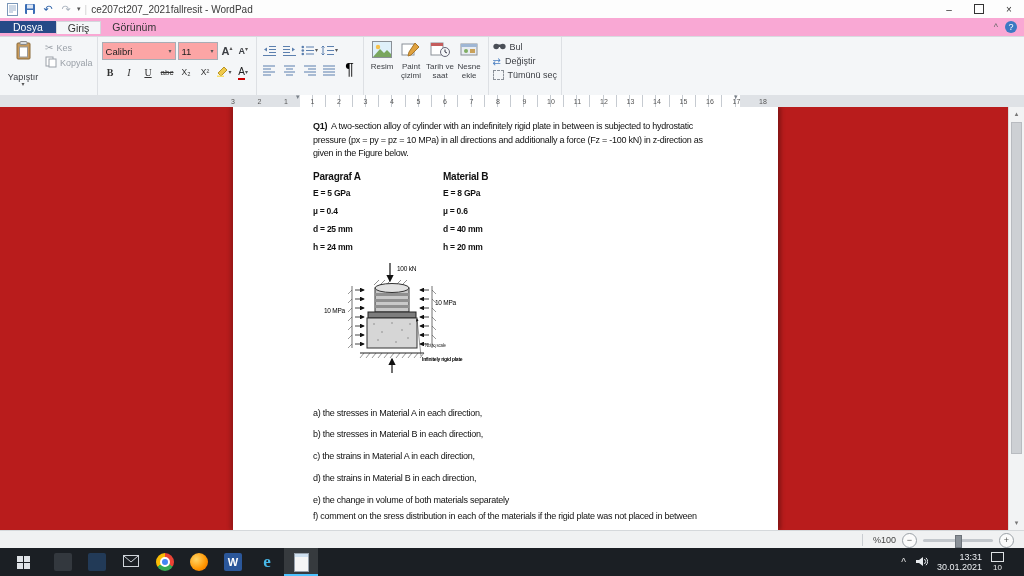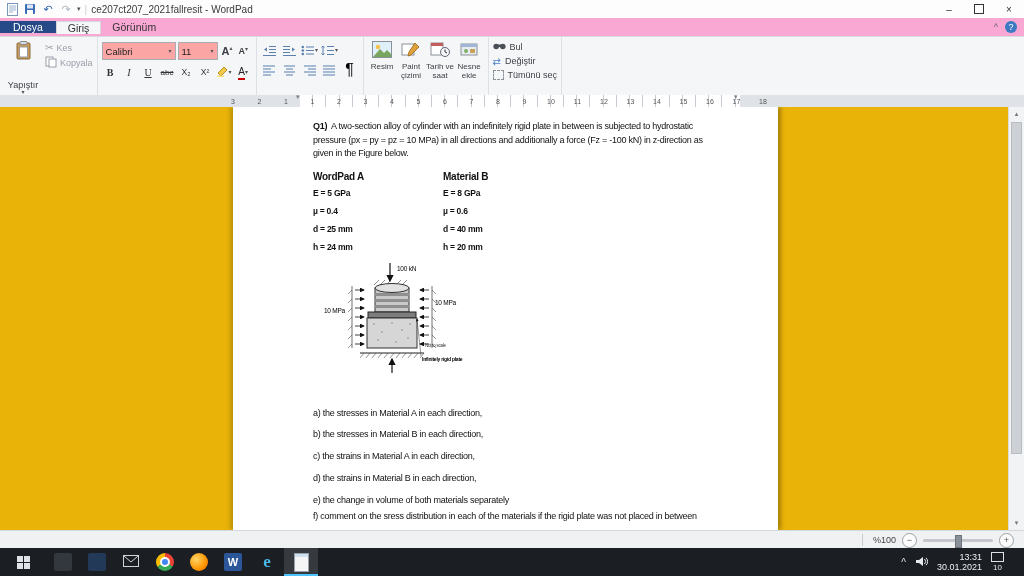--- a/index.html
+++ b/index.html
@@ -26,21 +26,21 @@
   .collapse-caret{font-size:9px;color:#666;}
   .help-circle{width:12px;height:12px;border-radius:50%;background:#3b79c3;color:#fff;font-size:9px;display:flex;align-items:center;justify-content:center;}
 
   
   .ribbon{position:absolute;top:36px;left:0;right:0;height:59px;background:#f4f6f8;border-top:1px solid #d8dbe0;border-bottom:1px solid #c9ced4;display:flex;}
   .rgroup{position:relative;height:100%;border-right:1px solid #dde0e4;padding:2px 4px 12px 4px;}
   .rgroup-label{position:absolute;bottom:1px;left:0;right:0;text-align:center;font-size:8px;color:#7a7f87;}
   .g-body{display:flex;height:100%;}
   
   .paste-btn{width:38px;display:flex;flex-direction:column;align-items:center;padding-top:2px;font-size:9px;color:#3c3f44;}
-  .paste-btn .pl{margin-top:18px;}
+  .paste-btn .pl{margin-top:10px;}
   .caret{font-size:6px;color:#555;line-height:5px;}
   .kk-col{margin-left:3px;display:flex;flex-direction:column;gap:3px;padding-top:3px;}
   .krow{display:flex;align-items:center;gap:3px;font-size:9px;color:#9aa0a8;}
   .cut-glyph{font-size:10px;color:#9aa0a8;}
   
   .fcol{display:flex;flex-direction:column;gap:4px;padding-top:3px;}
   .f-row{display:flex;align-items:center;gap:2px;}
   .combo{display:flex;align-items:center;border:1px solid #a8adb5;background:#fca5a5;height:16px;font-size:9.5px;color:#222;padding:0 3px;}
   .combo .caret{margin-left:auto;}
   .combo-font{width:66px;}
@@ -68,21 +68,21 @@
   .selall-box{width:9px;height:8px;border:1px dashed #8a9097;}
 
   
   .ruler{position:absolute;top:95px;left:0;right:0;height:12px;background:#dfe2e6;border-bottom:1px solid #c6cbd1;}
   .ruler-white{position:absolute;left:300px;width:440px;top:0;height:12px;background:#fff;background-image:repeating-linear-gradient(to right,transparent 0 12.2px,#c6cbd1 12.2px 13.2px);}
   .ruler-marks{position:absolute;left:228px;width:540px;top:0;height:12px;display:flex;justify-content:space-between;align-items:center;font-size:7px;color:#555;}
   .rmark{width:10px;text-align:center;}
   .ind-marker{position:absolute;top:-2px;font-size:7px;color:#7a818a;}
 
   
-  .docarea{position:absolute;top:107px;left:0;right:0;height:423px;background:#eab308;overflow:hidden;}
+  .docarea{position:absolute;top:107px;left:0;right:0;height:423px;background:#b91c1c;overflow:hidden;}
   .page{position:absolute;left:233px;top:0;width:545px;height:423px;background:#fff;box-shadow:3px 0 4px rgba(0,0,0,.28),-3px 0 4px rgba(0,0,0,.18);}
   .page-inner{padding:14px 75px 0 80px;color:#111;font-size:9px;letter-spacing:-0.25px;}
   .q1-line{height:13.5px;white-space:nowrap;}
   .q1-line b{margin-right:2px;}
   .mats{display:flex;margin-top:9px;}
   .mat-col{width:130px;}
   .mat-h{font-size:10px;font-weight:bold;}
   .mat-props{margin-top:6px;}
   .mat-prop{height:18px;font-size:8.5px;font-weight:bold;}
   .figure{margin-left:9px;}
@@ -402,21 +402,21 @@
       <div class="page-inner">
 
         <div class="q1">
           <div class="q1-line"><b>Q1)</b> <span>A two-section alloy of cylinder with an indefinitely rigid plate in between is subjected to hydrostatic</span></div>
           <div class="q1-line">pressure (px = py = pz = 10 MPa) in all directions and additionally a force (Fz = -100 kN) in z-direction as</div>
           <div class="q1-line">given in the Figure below.</div>
         </div>
 
         <div class="mats">
           <div class="mat-col">
-            <div class="mat-h">WordPad A</div>
+            <div class="mat-h">Paragraf A</div>
             <div class="mat-props">
                 <div class="mat-prop">E = 5 GPa</div>
                 <div class="mat-prop">µ = 0.4</div>
                 <div class="mat-prop">d = 25 mm</div>
                 <div class="mat-prop">h = 24 mm</div>
               </div>
           </div>
           <div class="mat-col">
             <div class="mat-h">Material B</div>
             <div class="mat-props">

